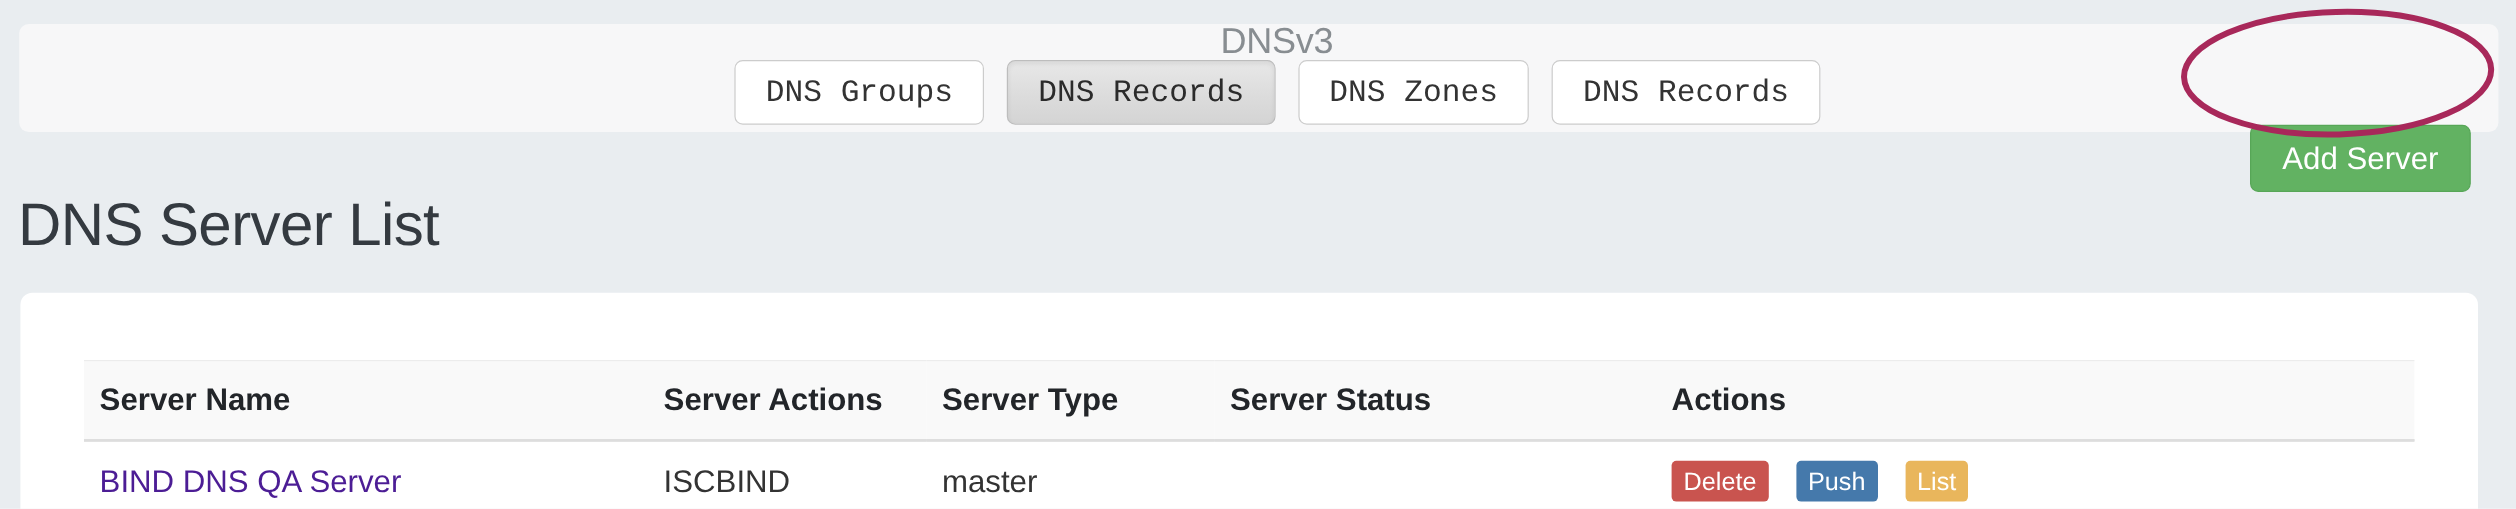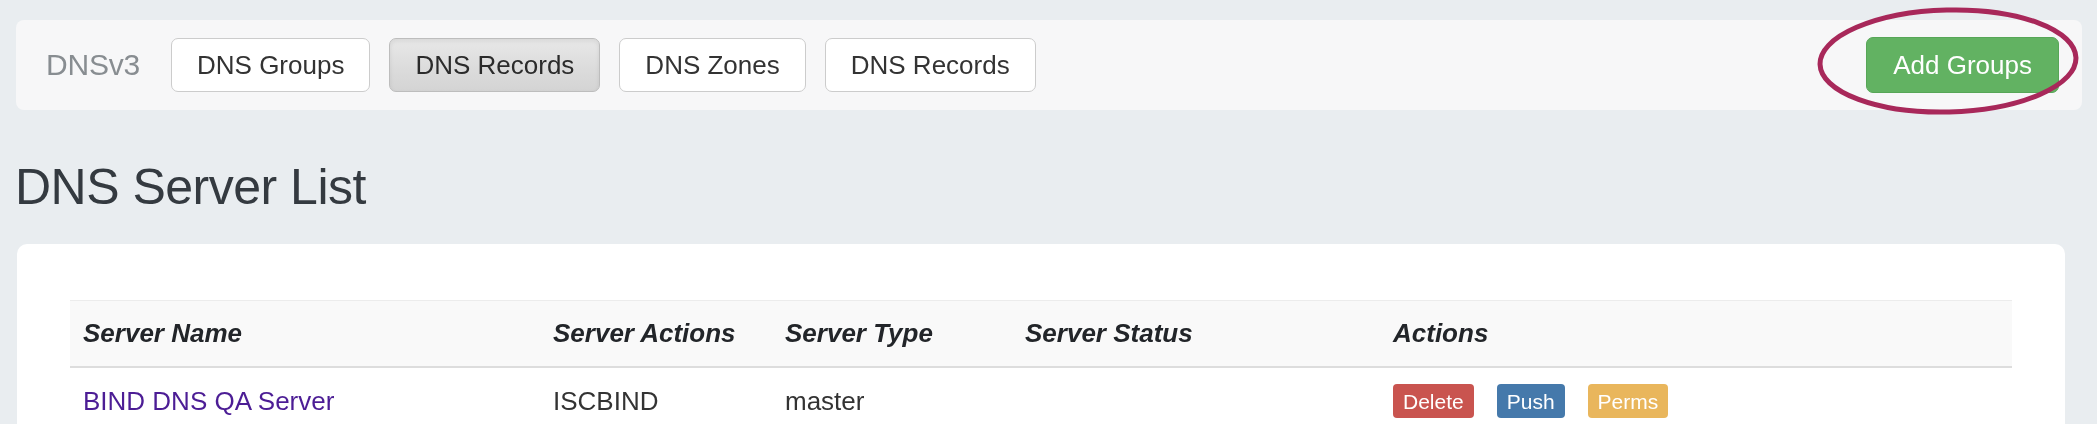--- a/index.html
+++ b/index.html
@@ -26,20 +26,21 @@
   .navbar {
     position: absolute;
     left: 16px;
     top: 20px;
     width: 2066px;
     height: 90px;
     background: #f7f7f8;
     border-radius: 8px;
     display: flex;
     align-items: center;
+    flex-direction: column;
   }
 
   .brand {
     margin-left: 30px;
     font-size: 30px;
     color: #888d91;
     letter-spacing: -0.2px;
     line-height: 1;
   }
 
@@ -51,21 +52,21 @@
   }
 
   .nav-btn {
     height: 54px;
     padding: 0 25px;
     border: 1px solid #cccccc;
     border-radius: 7px;
     background: #ffffff;
     color: #333333;
     font-size: 26px;
-    font-family: Liberation Sans, sans-serif;
+    font-family: Liberation Mono, monospace;
     display: flex;
     align-items: center;
     justify-content: center;
     cursor: pointer;
     white-space: nowrap;
   }
 
   .nav-btn.active {
     background: linear-gradient(to bottom, #e8e8e8 0%, #dcdcdc 55%, #d4d4d4 100%);
     border-color: #bdbdbd;
@@ -138,21 +139,20 @@
   }
 
   table.server-table {
     width: 100%;
     border-collapse: collapse;
     table-layout: fixed;
   }
 
   table.server-table thead tr {
     background: #f9f9f9;
-    font-style: italic;
   }
 
   table.server-table thead th {
     text-align: left;
     font-size: 26px;
     font-weight: bold;
     color: #222529;
     padding: 17px 0 17px 13px;
     border-bottom: 2px solid #dddddd;
     border-top: 1px solid #ececec;
@@ -220,21 +220,21 @@
     <div class="brand">DNSv3</div>
 
     <div class="nav-buttons">
       <button class="nav-btn">DNS Groups</button>
       <button class="nav-btn active">DNS Records</button>
       <button class="nav-btn">DNS Zones</button>
       <button class="nav-btn">DNS Records</button>
     </div>
 
     <div class="navbar-right">
-      <button class="add-server-btn">Add Groups</button>
+      <button class="add-server-btn">Add Server</button>
     </div>
   </div>
 
   <svg class="annotation-ellipse" viewBox="0 0 264 110">
     <ellipse cx="132" cy="55" rx="128" ry="51" fill="none" stroke="#a8285a" stroke-width="5" transform="rotate(-1.5 132 55)"></ellipse>
   </svg>
 
   <h1 class="page-heading">DNS Server List</h1>
 
   <div class="card">
@@ -254,21 +254,21 @@
             <td>
               <a class="server-link">BIND DNS QA Server</a>
             </td>
             <td>ISCBIND</td>
             <td>master</td>
             <td></td>
             <td class="actions-cell">
               <div class="action-group">
                 <button class="btn-sm btn-delete">Delete</button>
                 <button class="btn-sm btn-push">Push</button>
-                <button class="btn-sm btn-perms">Perms</button>
+                <button class="btn-sm btn-perms">List</button>
               </div>
             </td>
           </tr>
         </tbody>
       </table>
     </div>
   </div>
 
 </div>
 

